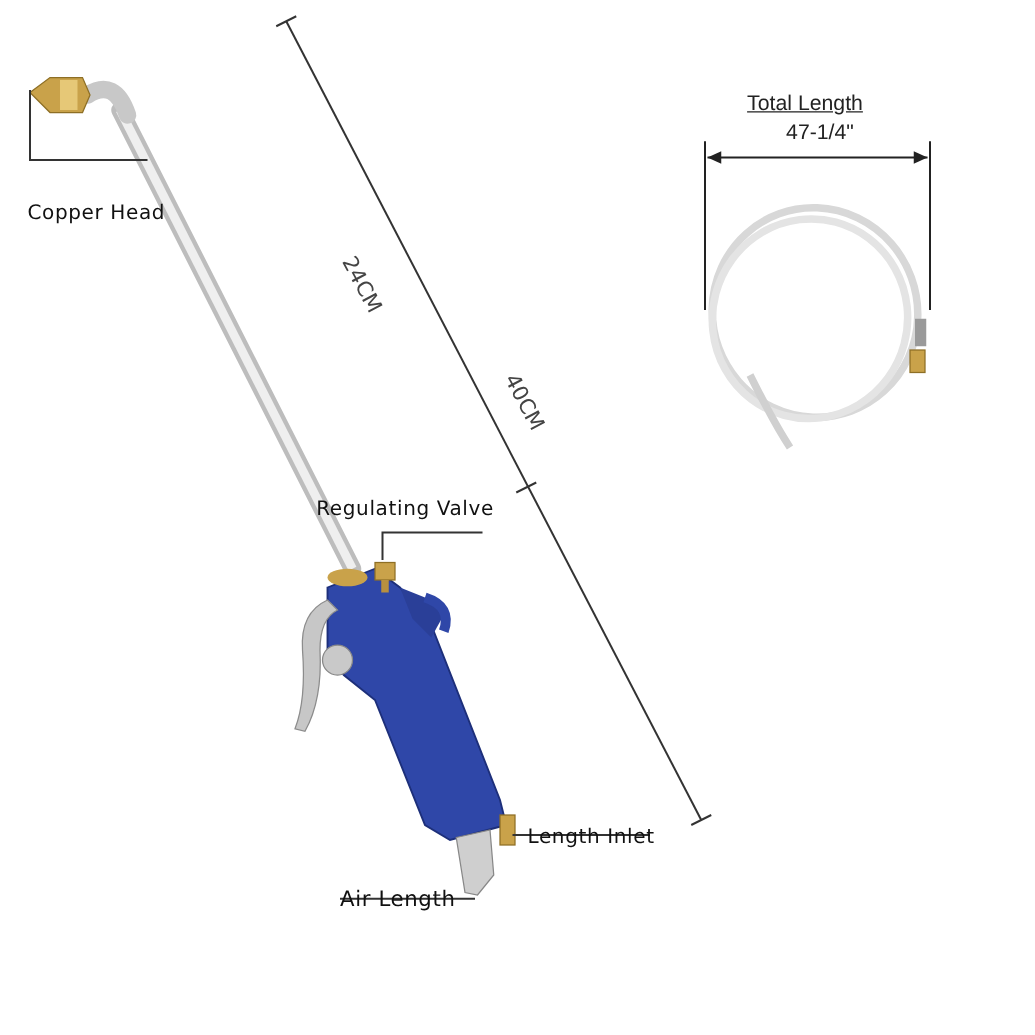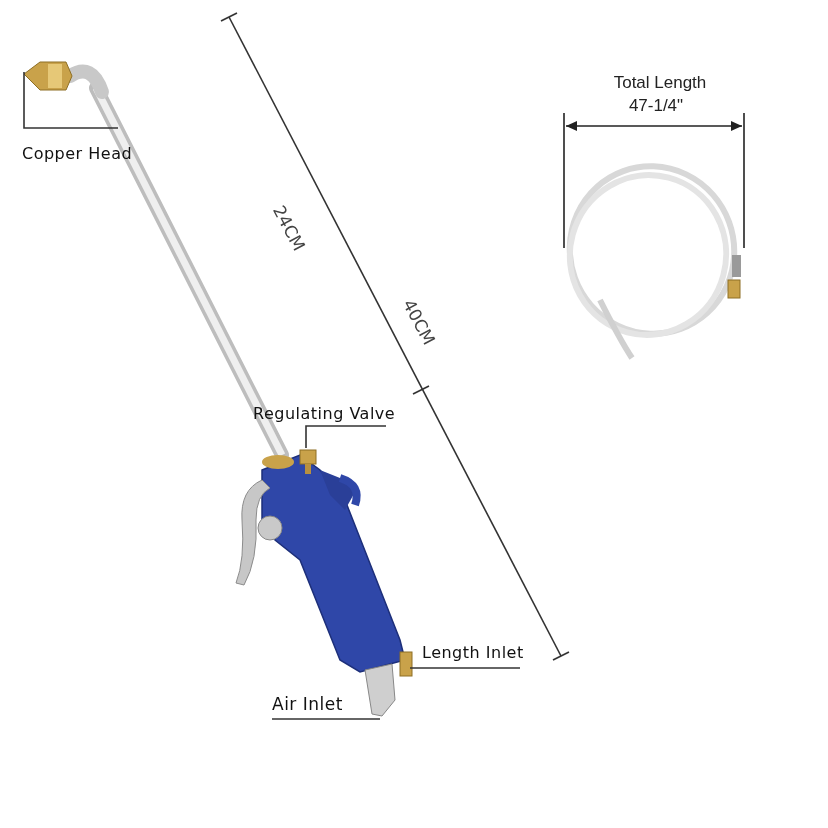--- a/index.html
+++ b/index.html
@@ -1,17 +1,17 @@
 <!DOCTYPE html>
 <html><head>
 <meta charset="utf-8">
 <style>
   html,body{margin:0;padding:0;background:#ffffff;}
   #canvas{position:relative;width:828px;height:828px;overflow:hidden;background:#ffffff;font-family:"DejaVu Sans",sans-serif;color:#111;}
-  .lbl{position:absolute;font-size:16px;letter-spacing:0.5px;white-space:nowrap;color:#111;}
+  .lbl{position:absolute;font-size:16px;letter-spacing:0.5px;white-space:nowrap;color:#111;margin-top:16px;}
   .rot{position:absolute;font-size:17px;color:#444;white-space:nowrap;transform-origin:center center;}
   .hose-title{position:absolute;font-family:"Liberation Sans",sans-serif;font-size:17px;color:#222;text-align:center;width:200px;}
   svg{position:absolute;left:0;top:0;}
 </style>
 </head>
 <body>
 
 <div id="canvas">
 
   <svg width="828" height="828" viewBox="0 0 828 828">
@@ -75,22 +75,22 @@
       <ellipse cx="648" cy="255" rx="78" ry="80" transform="rotate(15 648 255)" stroke="#e4e4e4"></ellipse>
       <path d="M600 300 Q620 340 632 358" stroke="#d0d0d0"></path>
     </g>
     <g>
       <rect x="732" y="255" width="9" height="22" fill="#9a9a9a"></rect>
       <rect x="728" y="280" width="12" height="18" fill="#c9a24a" stroke="#8e6f25"></rect>
     </g>
   </svg>
 
   <div class="lbl" style="left:22px;top:144px;">Copper Head</div>
-  <div class="lbl" style="left:253px;top:404px;">Regulating Valve</div>
+  <div class="lbl" style="left:253px;top:381px;">Regulating Valve</div>
   <div class="lbl" style="left:422px;top:643px;">Length Inlet</div>
-  <div class="lbl" style="left:272px;top:694px;font-size:17px;">Air Inlet</div>
+  <div class="lbl" style="left:272px;top:694px;font-size:17px;">Air Length</div>
 
   <div class="rot" style="left:265px;top:218px;transform:rotate(62deg);">24CM</div>
   <div class="rot" style="left:395px;top:312px;transform:rotate(62deg);">40CM</div>
 
-  <div class="hose-title" style="left:560px;top:73px;">Total Length</div>
+  <div class="hose-title" style="left:544px;top:73px;text-decoration:underline;">Total Length</div>
   <div class="hose-title" style="left:556px;top:96px;">47-1/4"</div>
 </div>
 
 </body></html>

